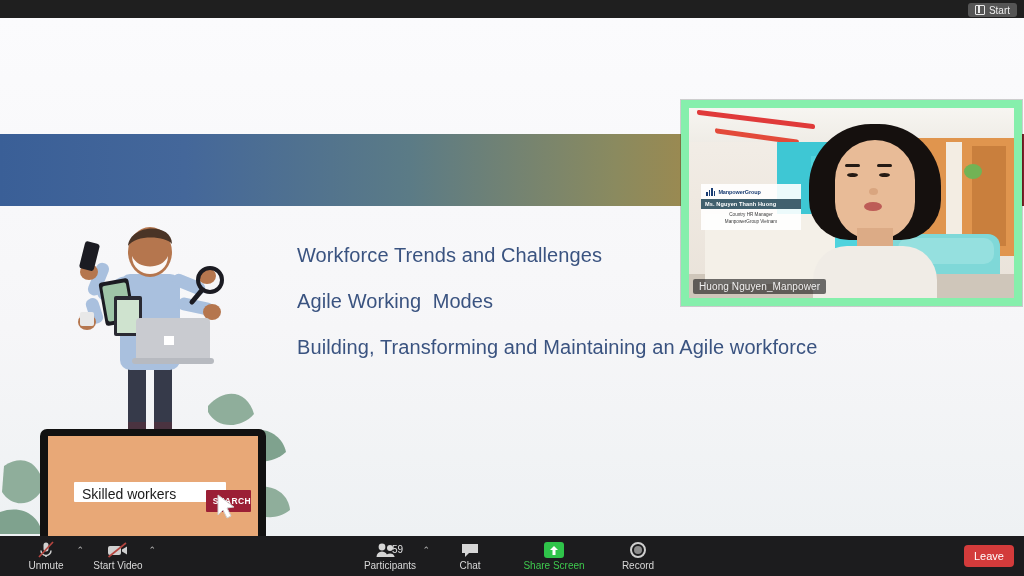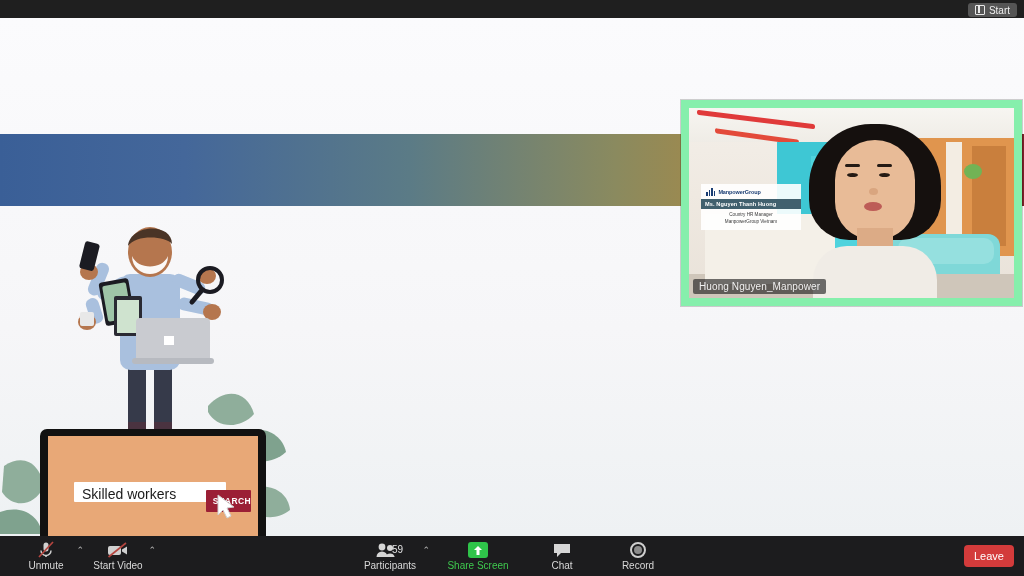--- a/index.html
+++ b/index.html
@@ -129,20 +129,25 @@
   <div class="view-btn">
     <span class="gridicon"></span>
     <span>Start</span>
   </div>
 
   <div class="slide">
     <div class="slide-sheen"></div>
 
     <div class="banner"></div>
 
+    <div class="bullets">
+      <div class="bul">Workforce Trends and Challenges</div>
+      <div class="bul">Agile Working  Modes</div>
+      <div class="bul">Building, Transforming and Maintaining an Agile workforce</div>
+    </div>
 
     <div class="illus">
 
       <svg width="290" height="320" style="position:absolute;left:0;top:0;">
         <path d="M4 250 C 26 236, 40 250, 44 270 C 34 292, 12 292, 2 276 Z" fill="#8fae9b"></path>
         <path d="M0 296 C 22 288, 40 300, 42 318 L 0 318 Z" fill="#7fa28e"></path>
         <path d="M208 190 C 226 170, 248 176, 254 198 C 240 214, 216 212, 208 196 Z" fill="#8fae9b"></path>
         <path d="M236 220 C 258 206, 282 216, 286 236 C 268 252, 244 246, 236 228 Z" fill="#7fa28e"></path>
         <path d="M246 276 C 266 264, 288 274, 290 294 C 272 308, 250 300, 246 284 Z" fill="#8fae9b"></path>
       </svg>
@@ -300,42 +305,42 @@
             <path d="M1.5 15 a5.5 5.5 0 0 1 11 0 Z" fill="#d6d6d6"></path>
             <circle cx="15" cy="6" r="3" fill="#d6d6d6"></circle>
             <path d="M10.5 15 a4.8 4.8 0 0 1 9.2 0 Z" fill="#d6d6d6"></path>
           </svg>
           <span class="count">59</span>
         </div>
         <div class="lbl">Participants</div>
         <span class="caret" style="right:2px">⌃</span>
       </div>
 
+      <div class="tb-item" style="width:76px">
+        <div class="tb-ico">
+          <svg width="20" height="17" viewBox="0 0 20 17">
+            <path d="M2 2 h16 v9 h-9 l-4 4 v-4 h-3 Z" fill="#d6d6d6"></path>
+          </svg>
+        </div>
+        <div class="lbl">Chat</div>
+      </div>
+
       <div class="tb-item" style="width:92px">
         <div class="tb-ico">
           <div class="sharebox">
             <svg width="10" height="11" viewBox="0 0 10 11">
               <path d="M5 1 L9 5 H6.5 V10 H3.5 V5 H1 Z" fill="#ffffff"></path>
             </svg>
           </div>
         </div>
         <div class="lbl green">Share Screen</div>
       </div>
 
       <div class="tb-item" style="width:76px">
         <div class="tb-ico">
-          <svg width="20" height="17" viewBox="0 0 20 17">
-            <path d="M2 2 h16 v9 h-9 l-4 4 v-4 h-3 Z" fill="#d6d6d6"></path>
-          </svg>
-        </div>
-        <div class="lbl">Chat</div>
-      </div>
-
-      <div class="tb-item" style="width:76px">
-        <div class="tb-ico">
           <svg width="18" height="18" viewBox="0 0 18 18">
             <circle cx="9" cy="9" r="7" fill="none" stroke="#cfcfcf" stroke-width="2"></circle>
             <circle cx="9" cy="9" r="4" fill="#8c8c8c"></circle>
           </svg>
         </div>
         <div class="lbl">Record</div>
       </div>
     </div>
 
     <div class="leave">

